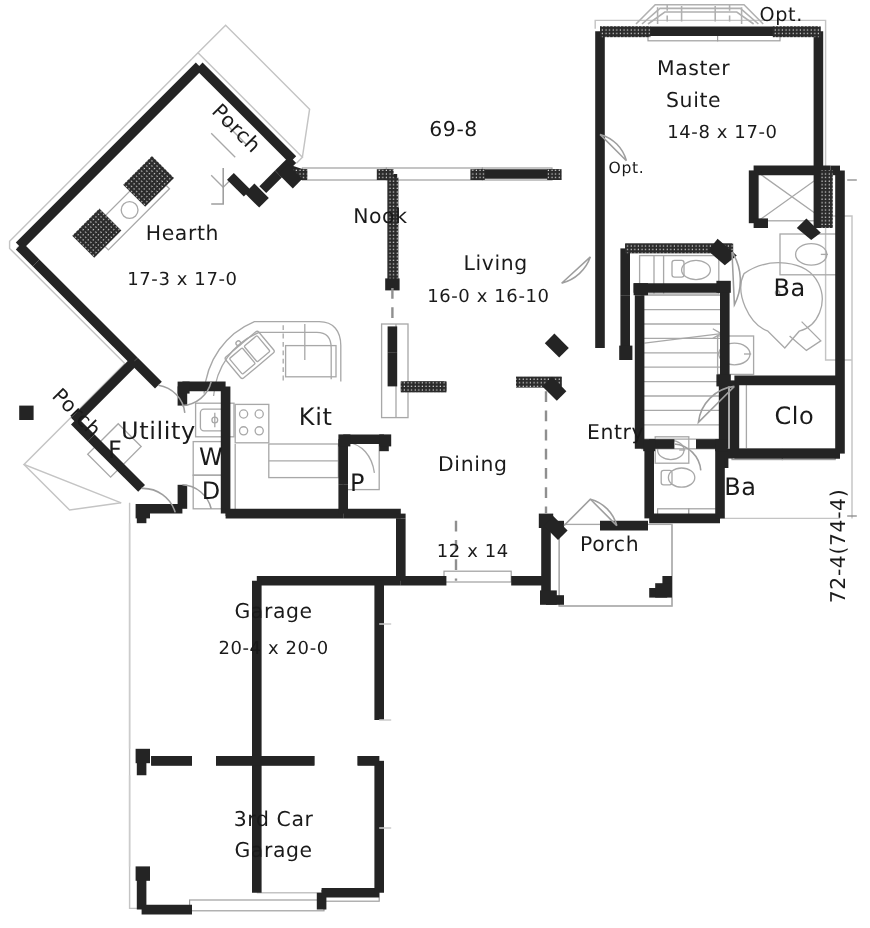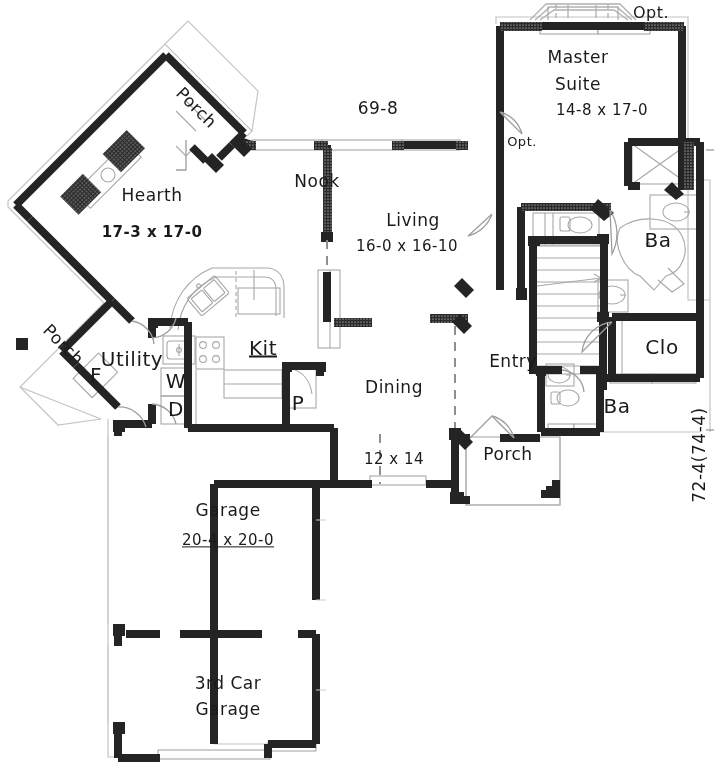--- a/index.html
+++ b/index.html
@@ -443,54 +443,54 @@
     </g>
   </svg>
 
   <div id="label-layer">
 
     <div class="label dim-line" style="left:378px; top:109px;">69-8</div>
 
     <div class="label dim-line rot-90" style="left:700px; top:455px;">72-4(74-4)</div>
 
     <div class="label room-name" style="left:152px; top:196px;">Hearth</div>
-    <div class="label room-dim" style="left:152px; top:233px;font-weight:bold;">17-3 x 17-0</div>
+    <div class="label room-dim" style="left:152px; top:233px;">17-3 x 17-0</div>
 
     <div class="label room-name rot-p45" style="left:196px; top:108px;">Porch</div>
 
     <div class="label room-name rot-p45" style="left:63px; top:345px;">Porch</div>
 
     <div class="label room-name" style="left:508px; top:455px;">Porch</div>
 
     <div class="label room-name" style="left:285px; top:182px;margin-left:32px;">Nook</div>
 
     <div class="label room-name" style="left:413px; top:221px;">Living</div>
     <div class="label room-dim" style="left:407px; top:247px;">16-0 x 16-10</div>
 
     <div class="label room-name" style="left:578px; top:58px;">Master</div>
     <div class="label room-name" style="left:578px; top:85px;">Suite</div>
     <div class="label room-dim" style="left:602px; top:111px;">14-8 x 17-0</div>
 
-    <div class="label room-small" style="left:263px; top:348px;text-decoration:underline;">Kit</div>
+    <div class="label room-small" style="left:263px; top:348px;">Kit</div>
 
     <div class="label room-small" style="left:132px; top:359px;">Utility</div>
 
     <div class="label room-name" style="left:394px; top:388px;">Dining</div>
     <div class="label room-dim" style="left:394px; top:416px;margin-top:44px;">12 x 14</div>
 
     <div class="label room-name" style="left:513px; top:362px;">Entry</div>
 
     <div class="label room-small" style="left:658px; top:240px;">Ba</div>
 
     <div class="label room-small" style="left:617px; top:406px;">Ba</div>
 
     <div class="label room-small" style="left:662px; top:347px;">Clo</div>
 
     <div class="label room-name" style="left:228px; top:511px;">Garage</div>
-    <div class="label room-dim" style="left:228px; top:541px;text-decoration:underline;">20-4 x 20-0</div>
+    <div class="label room-dim" style="left:228px; top:541px;">20-4 x 20-0</div>
 
     <div class="label room-name" style="left:228px; top:684px;">3rd Car</div>
     <div class="label room-name" style="left:228px; top:710px;">Garage</div>
 
     <div class="label room-small" style="left:96px; top:375px;">F</div>
     <div class="label room-small" style="left:176px; top:381px;">W</div>
     <div class="label room-small" style="left:176px; top:409px;">D</div>
     <div class="label room-small" style="left:298px; top:403px;">P</div>
 
     <div class="label opt" style="left:651px; top:13px; font-size:16px;">Opt.</div>

